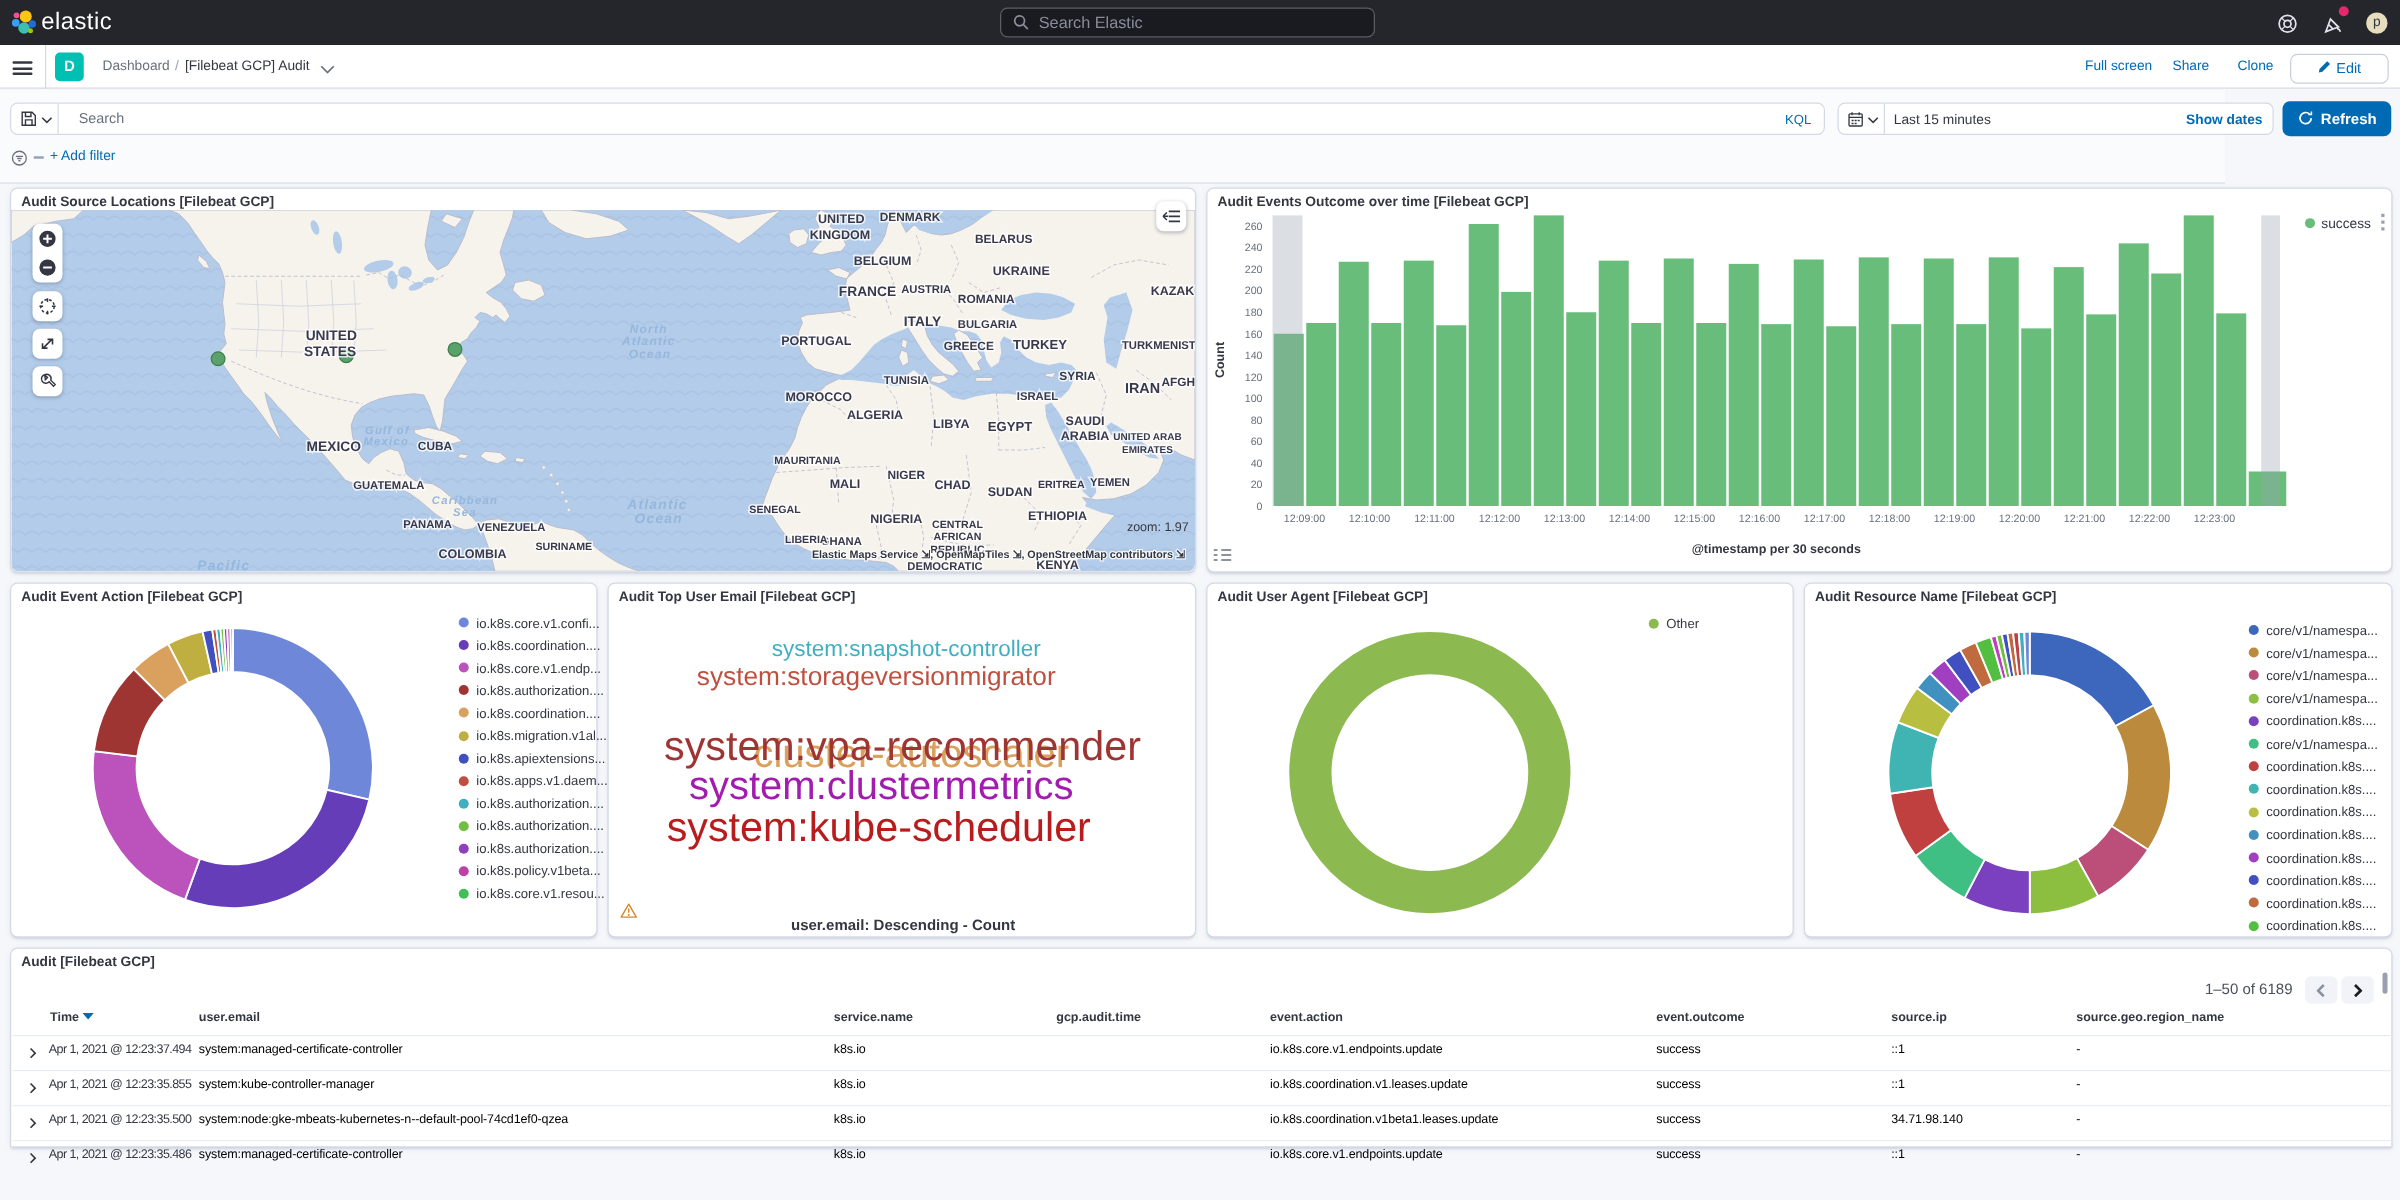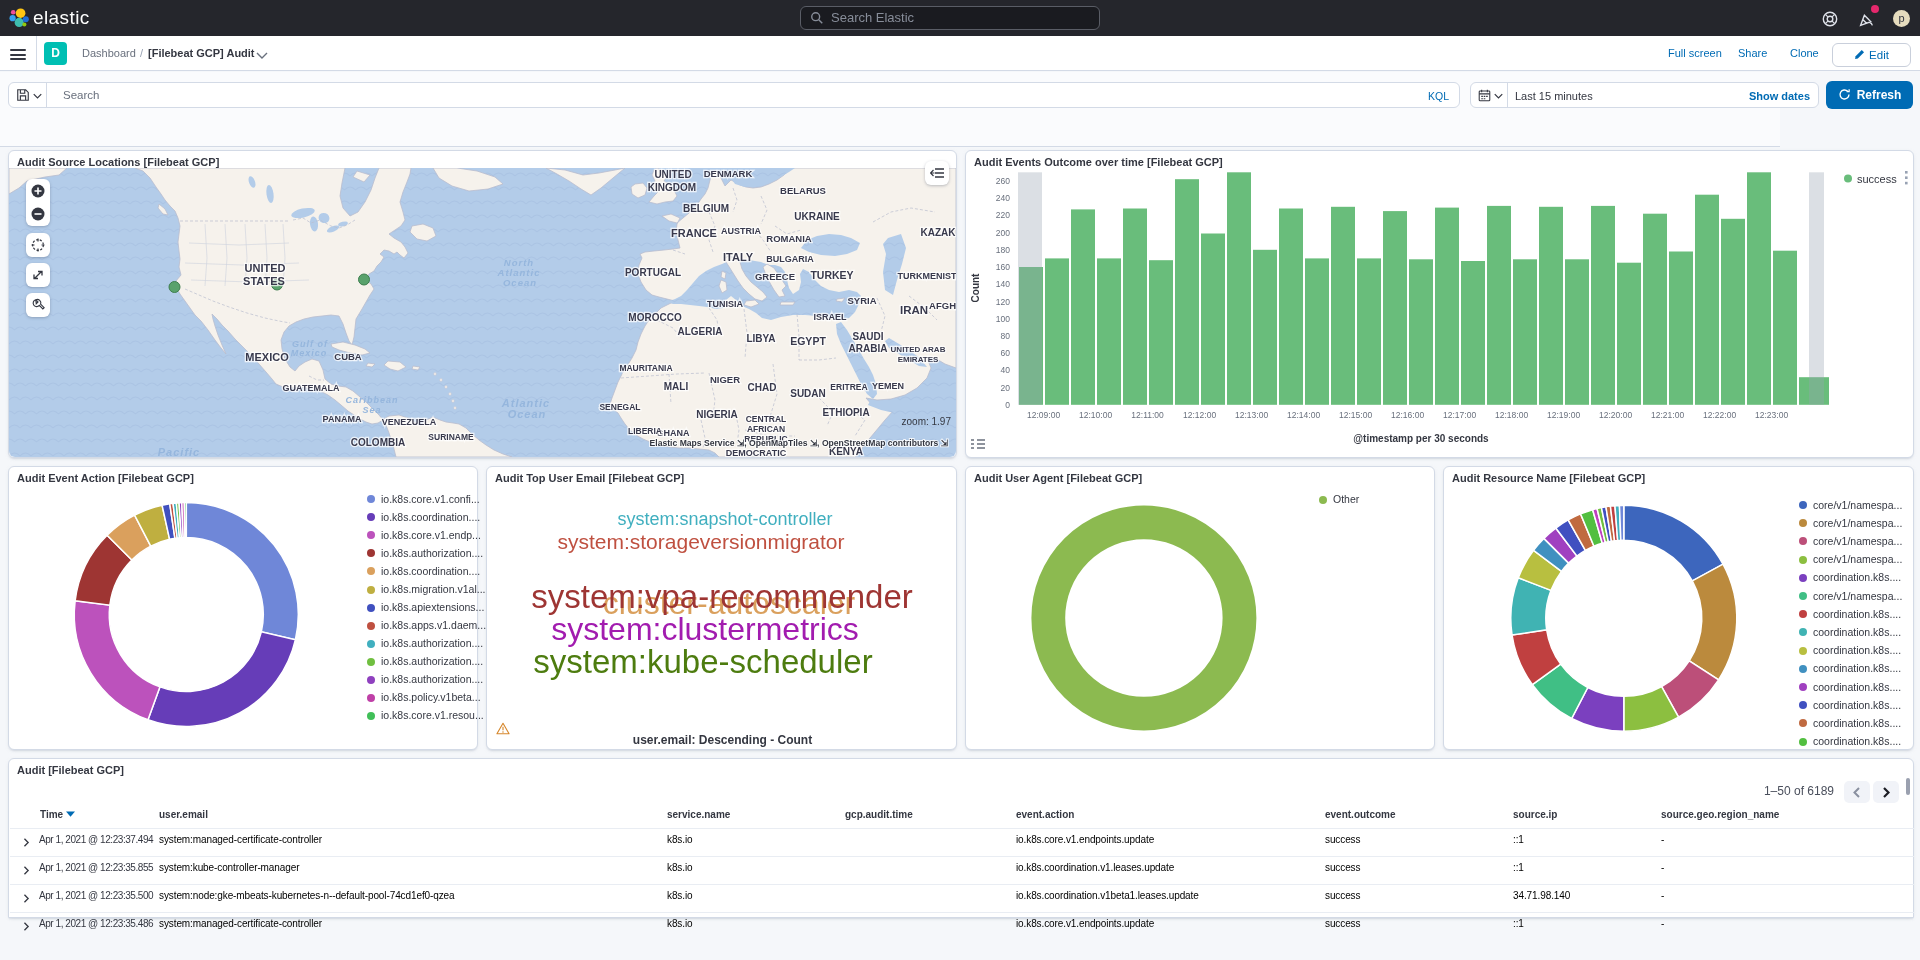--- a/index.html
+++ b/index.html
@@ -12,21 +12,21 @@
 #gsearch { position:absolute; left:800px; top:6px; width:300px; height:24px; background:#1a1b20; border:1px solid #5a5d66; border-radius:6px; color:#878d99; font-size:13px; line-height:22px; padding-left:30px; }
 #gsearch .mg { position:absolute; left:9px; top:4px; }
 
 
 #navbar { position:absolute; left:0; top:36px; width:1920px; height:35px; background:#fff; border-bottom:1px solid #d3dae6; }
 .burger { position:absolute; left:10px; top:13px; width:16px; height:11px; }
 .burger div { height:2px; background:#343741; margin-bottom:2.6px; border-radius:1px; }
 #navdiv { position:absolute; left:36px; top:0; width:1px; height:35px; background:#d3dae6; }
 #dbadge { position:absolute; left:44px; top:6px; width:23px; height:23px; background:#00bfb3; border-radius:4px; color:#fff; font-size:12px; font-weight:700; text-align:center; line-height:23px; }
 .crumb { position:absolute; top:11px; font-size:11px; color:#69707d; }
-.crumb.b { color:#343741; font-weight:700; }
+.crumb.b { color:#343741; font-weight:400; }
 .navlink { position:absolute; top:11px; font-size:11px; color:#006bb4; }
 #editbtn { position:absolute; left:1832px; top:7px; width:79px; height:24px; border:1px solid #c9cfdb; border-radius:6px; color:#006bb4; font-size:11.5px; font-weight:500; text-align:center; line-height:22px; }
 
 
 #querybar { position:absolute; left:0; top:72px; width:1780px; height:75px; background:#fafbfd; border-bottom:1px solid #d3dae6; }
 #qinput { position:absolute; left:8px; top:10px; width:1452px; height:26px; background:#fff; border:1px solid #d3dae6; border-radius:6px; }
 #qsave { position:absolute; left:0; top:0; width:38px; height:24px; border-right:1px solid #d3dae6; }
 #qinput .ph { position:absolute; left:54px; top:6px; font-size:11.5px; color:#69707d; }
 #qinput .kql { position:absolute; right:10px; top:7px; font-size:10.5px; color:#006bb4; }
 #dgroup { position:absolute; left:1470px; top:10px; width:349px; height:26px; background:#fff; border:1px solid #d3dae6; border-radius:6px; }
@@ -132,20 +132,28 @@
         <path d="M1 1 L6 6 L11 1"></path>
       </svg>
     <div class="sep"></div>
     <div class="lt">Last 15 minutes</div>
     <div class="sd">Show dates</div>
   </div>
   <div id="refreshbtn"><svg width="13" height="13" viewBox="0 0 16 16" fill="none" stroke="#fff" stroke-width="1.7" style="vertical-align:-2px;margin-right:6px">
         <path d="M13.5 8 a5.5 5.5 0 1 1 -1.6-3.9"></path>
         <path d="M13.7 1.5 v3 h-3" stroke-width="1.5"></path>
       </svg>Refresh</div>
+  <div id="filterrow">
+    <svg class="abs" style="left:9px;top:5px" width="13" height="13" viewBox="0 0 16 16" fill="none" stroke="#69707d" stroke-width="1.3">
+        <circle cx="8" cy="8" r="6.8"></circle>
+        <path d="M4.5 6.2 h7 M5.8 8.4 h4.4 M7 10.6 h2"></path>
+      </svg>
+    <div class="abs" style="left:27px;top:10px;width:8px;height:1.5px;background:#98a2b3"></div>
+    <div id="addfilter">+ Add filter</div>
+  </div>
 </div>
 
 <div id="dash">
 
   <div class="panel" style="left:8px;top:3px;width:949px;height:308px;">
     <div class="ptitle">Audit Source Locations [Filebeat GCP]</div>
     <div class="abs" style="left:0;top:17px;width:947px;height:289px;overflow:hidden;border-radius:0 0 6px 6px;">
     <svg width="947" height="289" viewBox="0 0 947 289">
 <defs>
             <pattern id="wv" width="22" height="28" patternUnits="userSpaceOnUse">
@@ -442,21 +450,21 @@
     <div class="li" style="top:22.8px;left:358px;"><span class="ldot" style="background:#6f87d8"></span><span>io.k8s.core.v1.confi...</span></div><div class="li" style="top:40.8px;left:358px;"><span class="ldot" style="background:#663db8"></span><span>io.k8s.coordination....</span></div><div class="li" style="top:58.9px;left:358px;"><span class="ldot" style="background:#bc52bc"></span><span>io.k8s.core.v1.endp...</span></div><div class="li" style="top:76.9px;left:358px;"><span class="ldot" style="background:#9e3533"></span><span>io.k8s.authorization....</span></div><div class="li" style="top:94.9px;left:358px;"><span class="ldot" style="background:#daa05d"></span><span>io.k8s.coordination....</span></div><div class="li" style="top:113.0px;left:358px;"><span class="ldot" style="background:#bfaf40"></span><span>io.k8s.migration.v1al...</span></div><div class="li" style="top:131.0px;left:358px;"><span class="ldot" style="background:#4050bf"></span><span>io.k8s.apiextensions...</span></div><div class="li" style="top:149.0px;left:358px;"><span class="ldot" style="background:#bf5040"></span><span>io.k8s.apps.v1.daem...</span></div><div class="li" style="top:167.0px;left:358px;"><span class="ldot" style="background:#40afbf"></span><span>io.k8s.authorization....</span></div><div class="li" style="top:185.1px;left:358px;"><span class="ldot" style="background:#70bf40"></span><span>io.k8s.authorization....</span></div><div class="li" style="top:203.1px;left:358px;"><span class="ldot" style="background:#8f40bf"></span><span>io.k8s.authorization....</span></div><div class="li" style="top:221.1px;left:358px;"><span class="ldot" style="background:#bf40a7"></span><span>io.k8s.policy.v1beta...</span></div><div class="li" style="top:239.2px;left:358px;"><span class="ldot" style="background:#40bf58"></span><span>io.k8s.core.v1.resou...</span></div>
   </div>
 
   <div class="panel" style="left:486px;top:319px;width:471px;height:284px;">
     <div class="ptitle">Audit Top User Email [Filebeat GCP]</div>
     <div class="tag" style="left:238px;top:52px;font-size:18px;color:#40afbf;">system:snapshot-controller</div>
     <div class="tag" style="left:214px;top:75px;font-size:21px;color:#bf5040;">system:storageversionmigrator</div>
     <div class="tag" style="left:242px;top:103px;font-size:32px;color:#daa05d;margin-top:33px;">cluster-autoscaler</div>
     <div class="tag" style="left:235px;top:130px;font-size:33px;color:#9e3533;">system:vpa-recommender</div>
     <div class="tag" style="left:218px;top:162px;font-size:32px;color:#a21caf;">system:clustermetrics</div>
-    <div class="tag" style="left:216px;top:195px;font-size:33px;color:#4d7c0f;">system:kube-scheduler</div>
+    <div class="tag" style="left:216px;top:195px;font-size:33px;color:#b91c1c;">system:kube-scheduler</div>
     <svg class="abs" style="left:9px;top:255px" width="14" height="13" viewBox="0 0 16 15" fill="none" stroke="#d6872c" stroke-width="1.3">
         <path d="M8 1.5 L15 13.5 H1 Z" stroke-linejoin="round"></path>
         <path d="M8 5.5 v4"></path>
         <circle cx="8" cy="11.6" r=".9" fill="#d6872c" stroke="none"></circle>
       </svg>
     <div class="abs" style="left:0;top:266px;width:471px;text-align:center;font-size:12px;font-weight:700;color:#343741;">user.email: Descending - Count</div>
   </div>
 
   <div class="panel" style="left:965px;top:319px;width:470px;height:284px;">
     <div class="ptitle">Audit User Agent [Filebeat GCP]</div>

